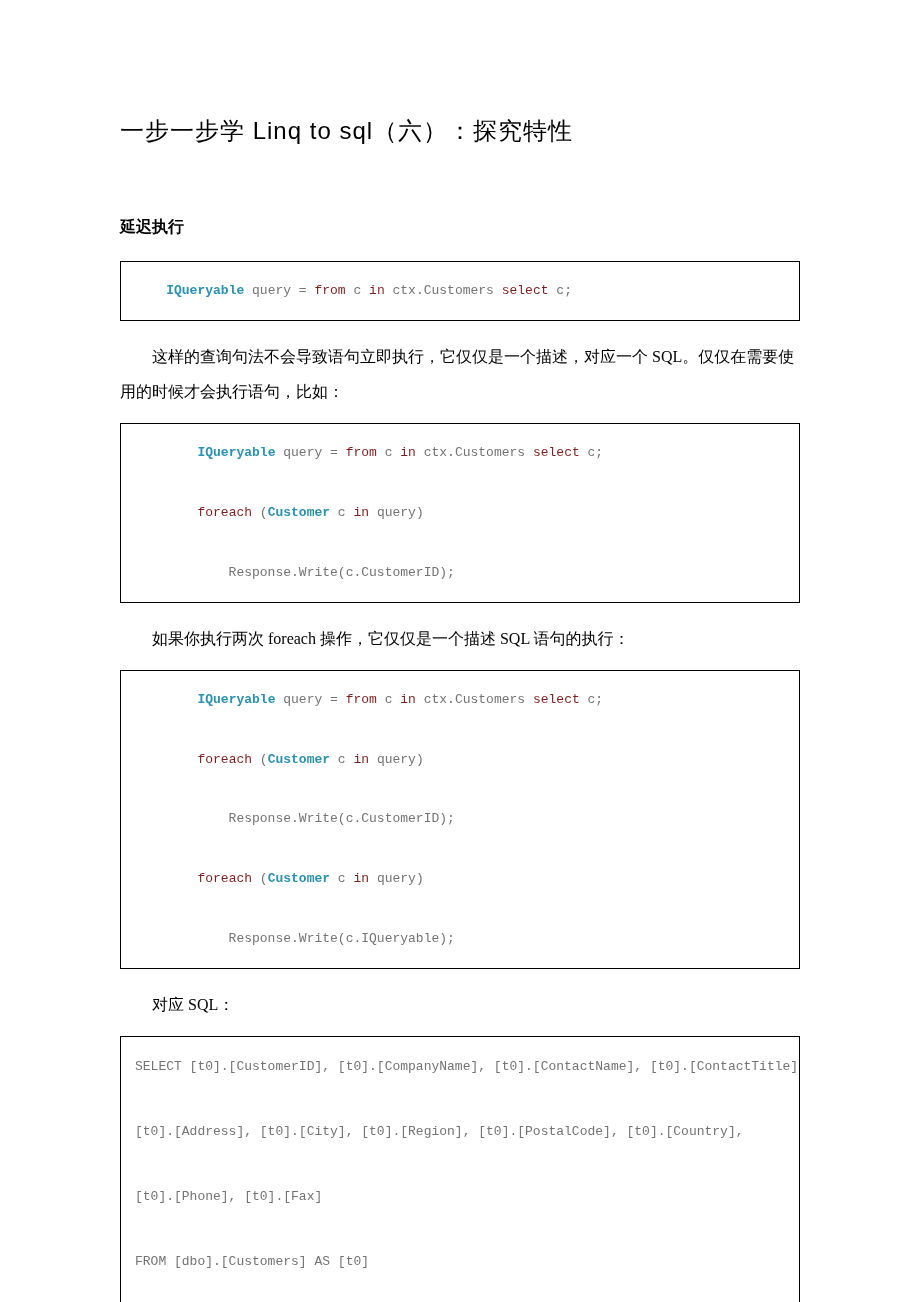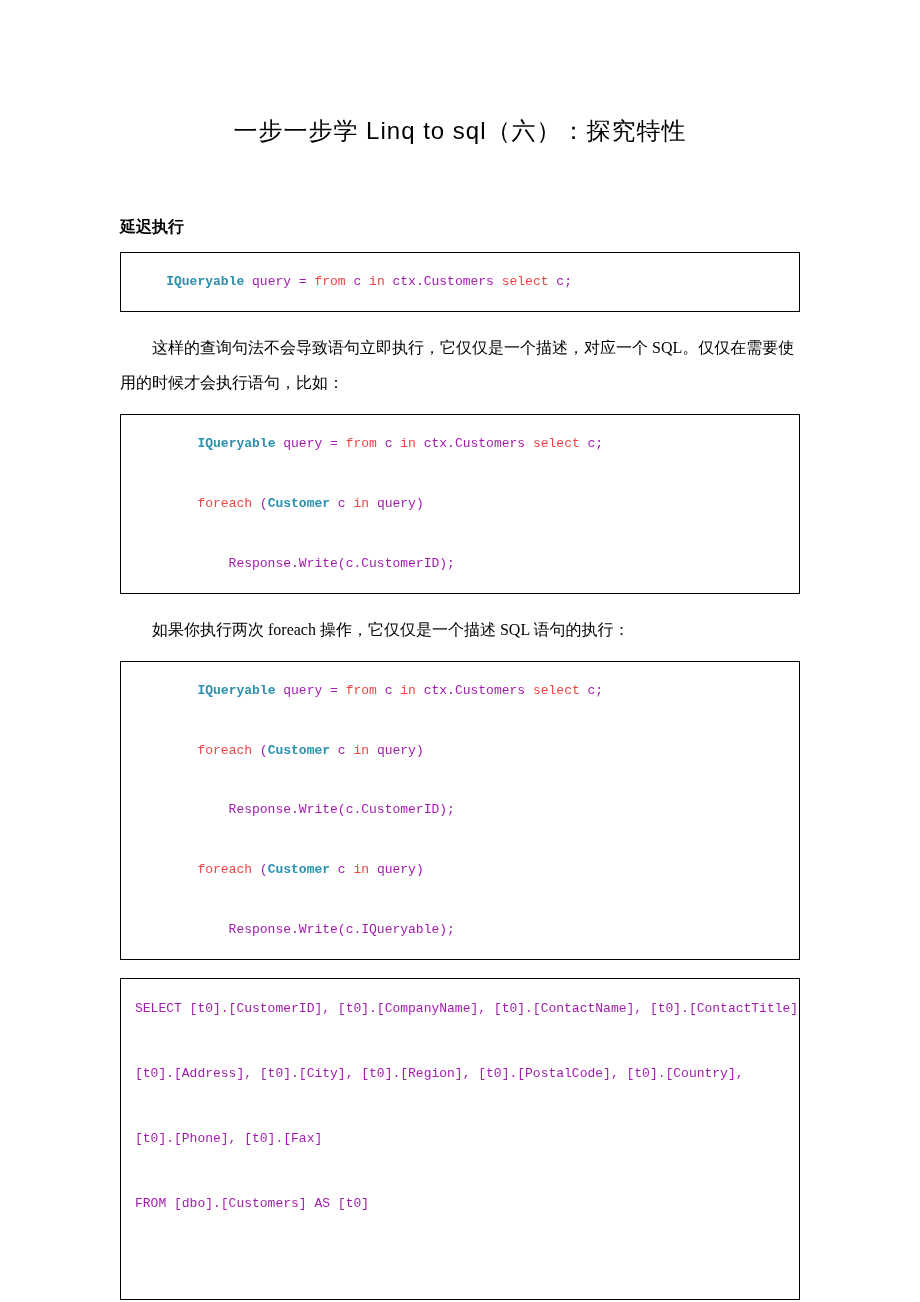--- a/index.html
+++ b/index.html
@@ -12,48 +12,47 @@
   }
   .page {
     padding: 115px 120px 80px 120px;
   }
   .title {
     font-size: 24px;
     font-family: "Microsoft YaHei", "SimHei", sans-serif;
     font-weight: normal;
     margin-bottom: 70px;
     letter-spacing: 1px;
-    text-align: center;
   }
   .section-heading {
     font-size: 16px;
     font-weight: bold;
     font-family: "SimSun", "Songti SC", serif;
-    margin-bottom: 14px;
+    margin-bottom: 23px;
   }
   .codebox {
     border: 1px solid #000;
     padding: 14px 14px;
     margin-bottom: 18px;
     font-family: Consolas, "Courier New", monospace;
     font-size: 13px;
     line-height: 2.3;
     white-space: pre;
     overflow: hidden;
   }
   .para {
     font-size: 16px;
     line-height: 2.2;
     margin: 14px 0 14px 0;
     text-indent: 2em;
     font-family: "SimSun", "Songti SC", serif;
   }
   .kw-type { color: #2b91af; font-weight: bold; }
-  .kw-blue { color: #ef4444; }
-  .txt { color: #a21caf; margin-top: 41px; }
+  .kw-blue { color: #7f1d1d; }
+  .txt { color: #737373; margin-top: 41px; }
 </style>
 </head>
 <body>
 
 <div class="page">
 
   <div class="title">一步一步学 Linq to sql（六）：探究特性</div>
 
   <div class="section-heading">延迟执行</div>
 
@@ -72,20 +71,21 @@
   <div class="codebox">        <span class="kw-type">IQueryable</span><span class="txt"> query = </span><span class="kw-blue">from</span><span class="txt"> c </span><span class="kw-blue">in</span><span class="txt"> ctx.Customers </span><span class="kw-blue">select</span><span class="txt"> c;</span>
 
         <span class="kw-blue">foreach</span><span class="txt"> (</span><span class="kw-type">Customer</span><span class="txt"> c </span><span class="kw-blue">in</span><span class="txt"> query)</span>
 
 <span class="txt">            Response.Write(c.CustomerID);</span>
 
         <span class="kw-blue">foreach</span><span class="txt"> (</span><span class="kw-type">Customer</span><span class="txt"> c </span><span class="kw-blue">in</span><span class="txt"> query)</span>
 
 <span class="txt">            Response.Write(c.IQueryable);</span></div>
 
+  <div class="para">对应 SQL：</div>
 
   <div class="codebox" style="line-height:2.5;"><span class="txt">SELECT [t0].[CustomerID], [t0].[CompanyName], [t0].[ContactName], [t0].[ContactTitle],</span>
 
 <span class="txt">[t0].[Address], [t0].[City], [t0].[Region], [t0].[PostalCode], [t0].[Country],</span>
 
 <span class="txt">[t0].[Phone], [t0].[Fax]</span>
 
 <span class="txt">FROM [dbo].[Customers] AS [t0]</span>
 
 

